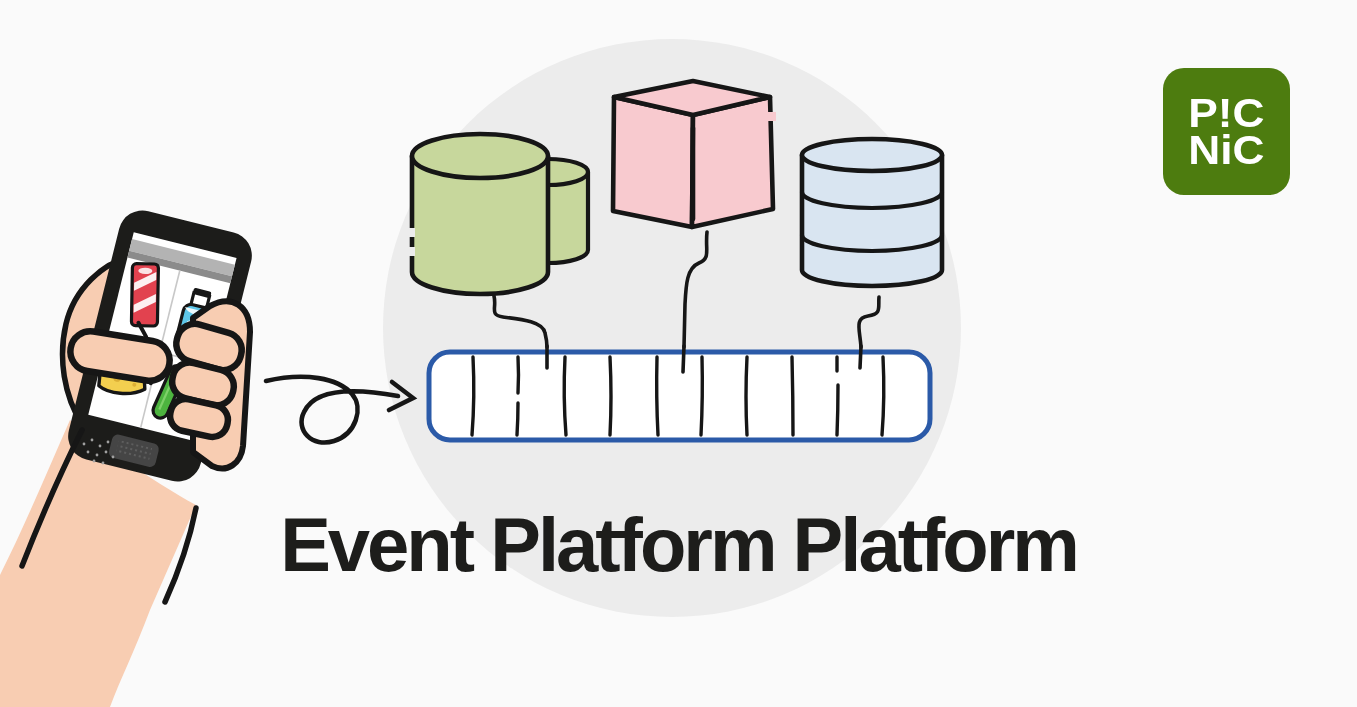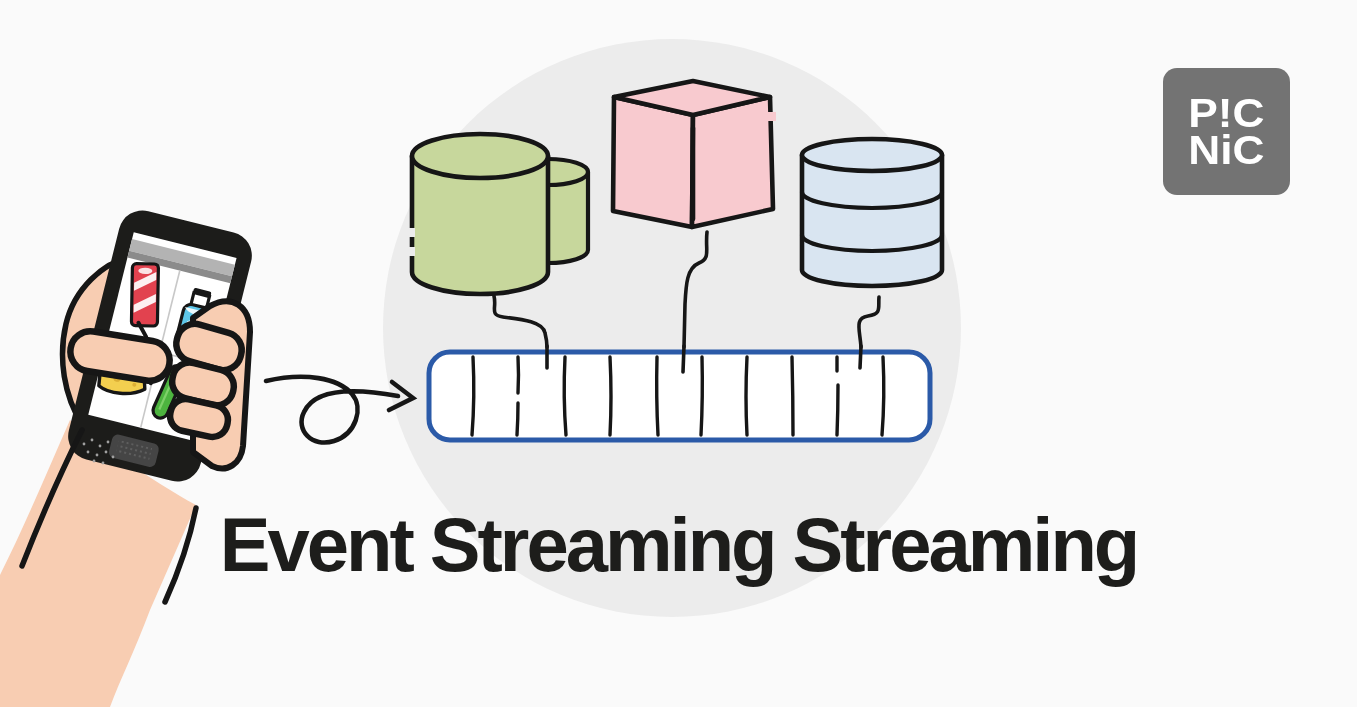--- a/index.html
+++ b/index.html
@@ -12,21 +12,21 @@
   svg{display:block;}
   .title{
     position:absolute;left:0;top:504px;width:1357px;
     text-align:center;
     font-size:76px;line-height:82px;font-weight:bold;
     letter-spacing:-3px;color:#1d1d1b;
     white-space:nowrap;
   }
   .logo{
     position:absolute;left:1163px;top:68px;width:127px;height:127px;
-    background:#737373;border-radius:14px;
+    background:#4d7c0f;border-radius:21px;
     display:flex;flex-direction:column;align-items:center;justify-content:center;
     color:#ffffff;font-weight:bold;font-size:41px;line-height:37px;
     letter-spacing:0px;
   }
   .logo span{display:block;transform:scaleX(1.08);}
 </style>
 </head>
 <body>
 
 <div class="stage">
@@ -180,18 +180,18 @@
           <circle cx="97" cy="455" r="1.4"></circle>
       <circle cx="106" cy="452" r="1.4"></circle>
           <circle cx="113" cy="457" r="1.4"></circle>
       <circle cx="94" cy="461" r="1.4"></circle>
           <circle cx="103" cy="463" r="1.4"></circle>
     </g>
   </g>
 </svg>
 </div>
 
-<div class="title">Event Streaming Streaming</div>
+<div class="title">Event Platform Platform</div>
 
 <div class="logo">
   <span>P!C</span>
   <span>NiC</span>
 </div>
 
 </body></html>

